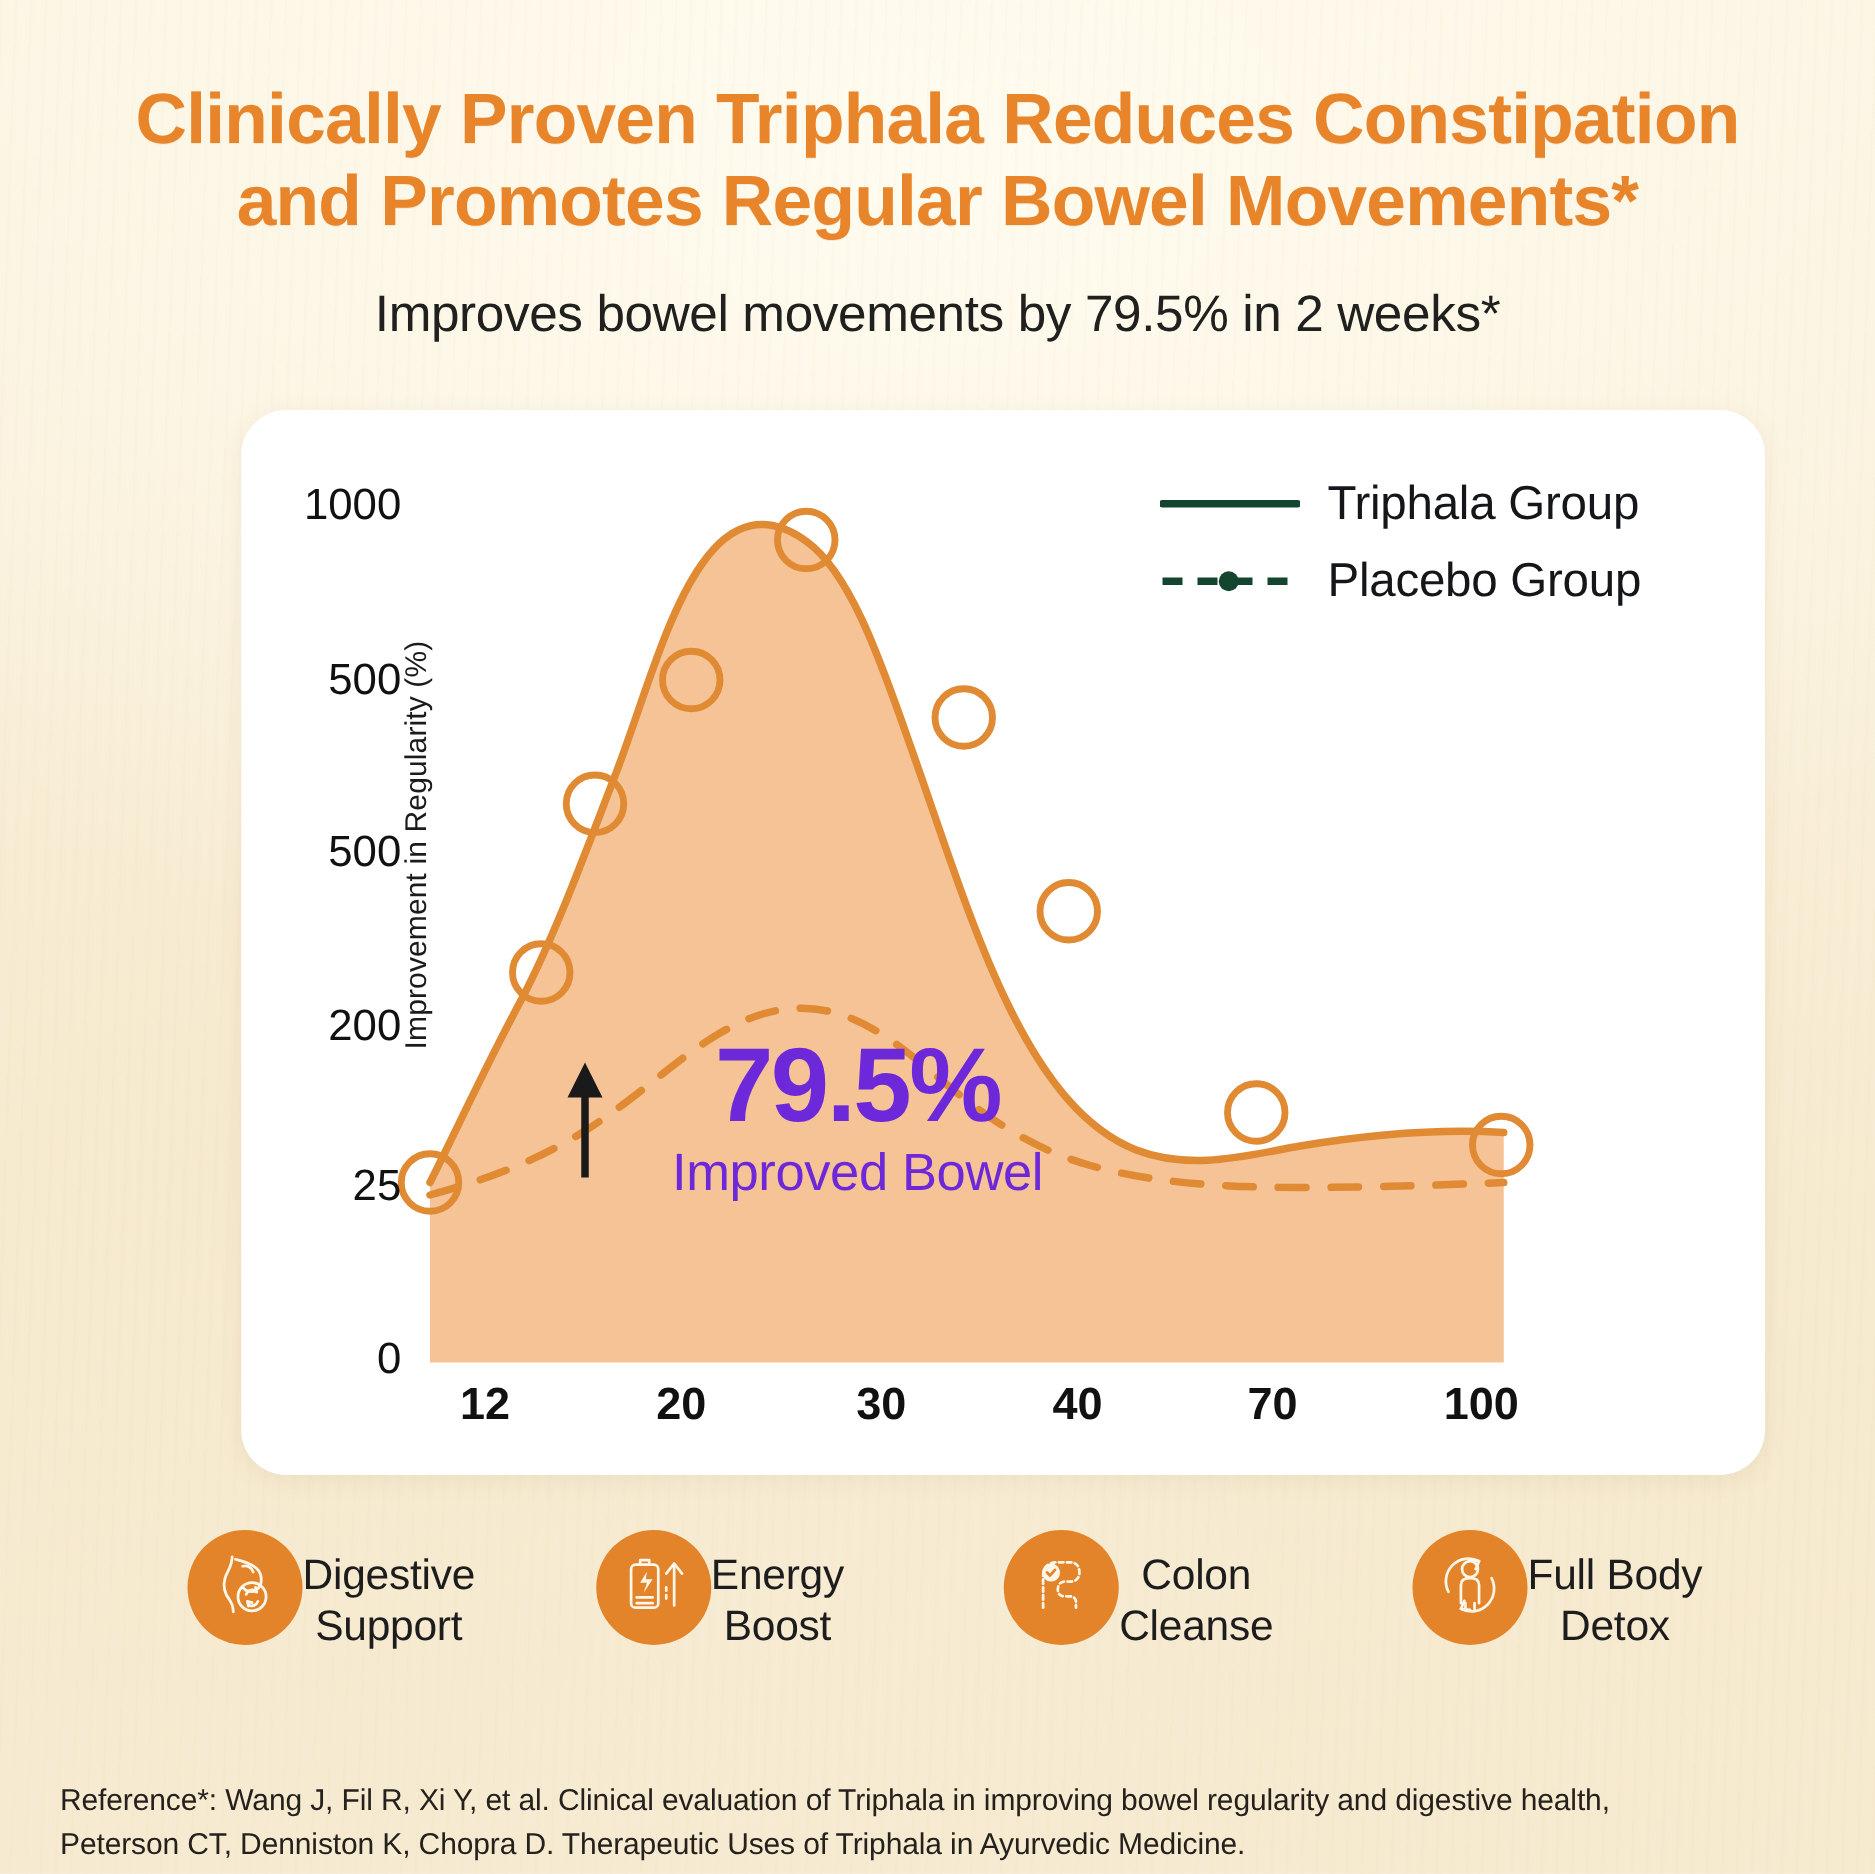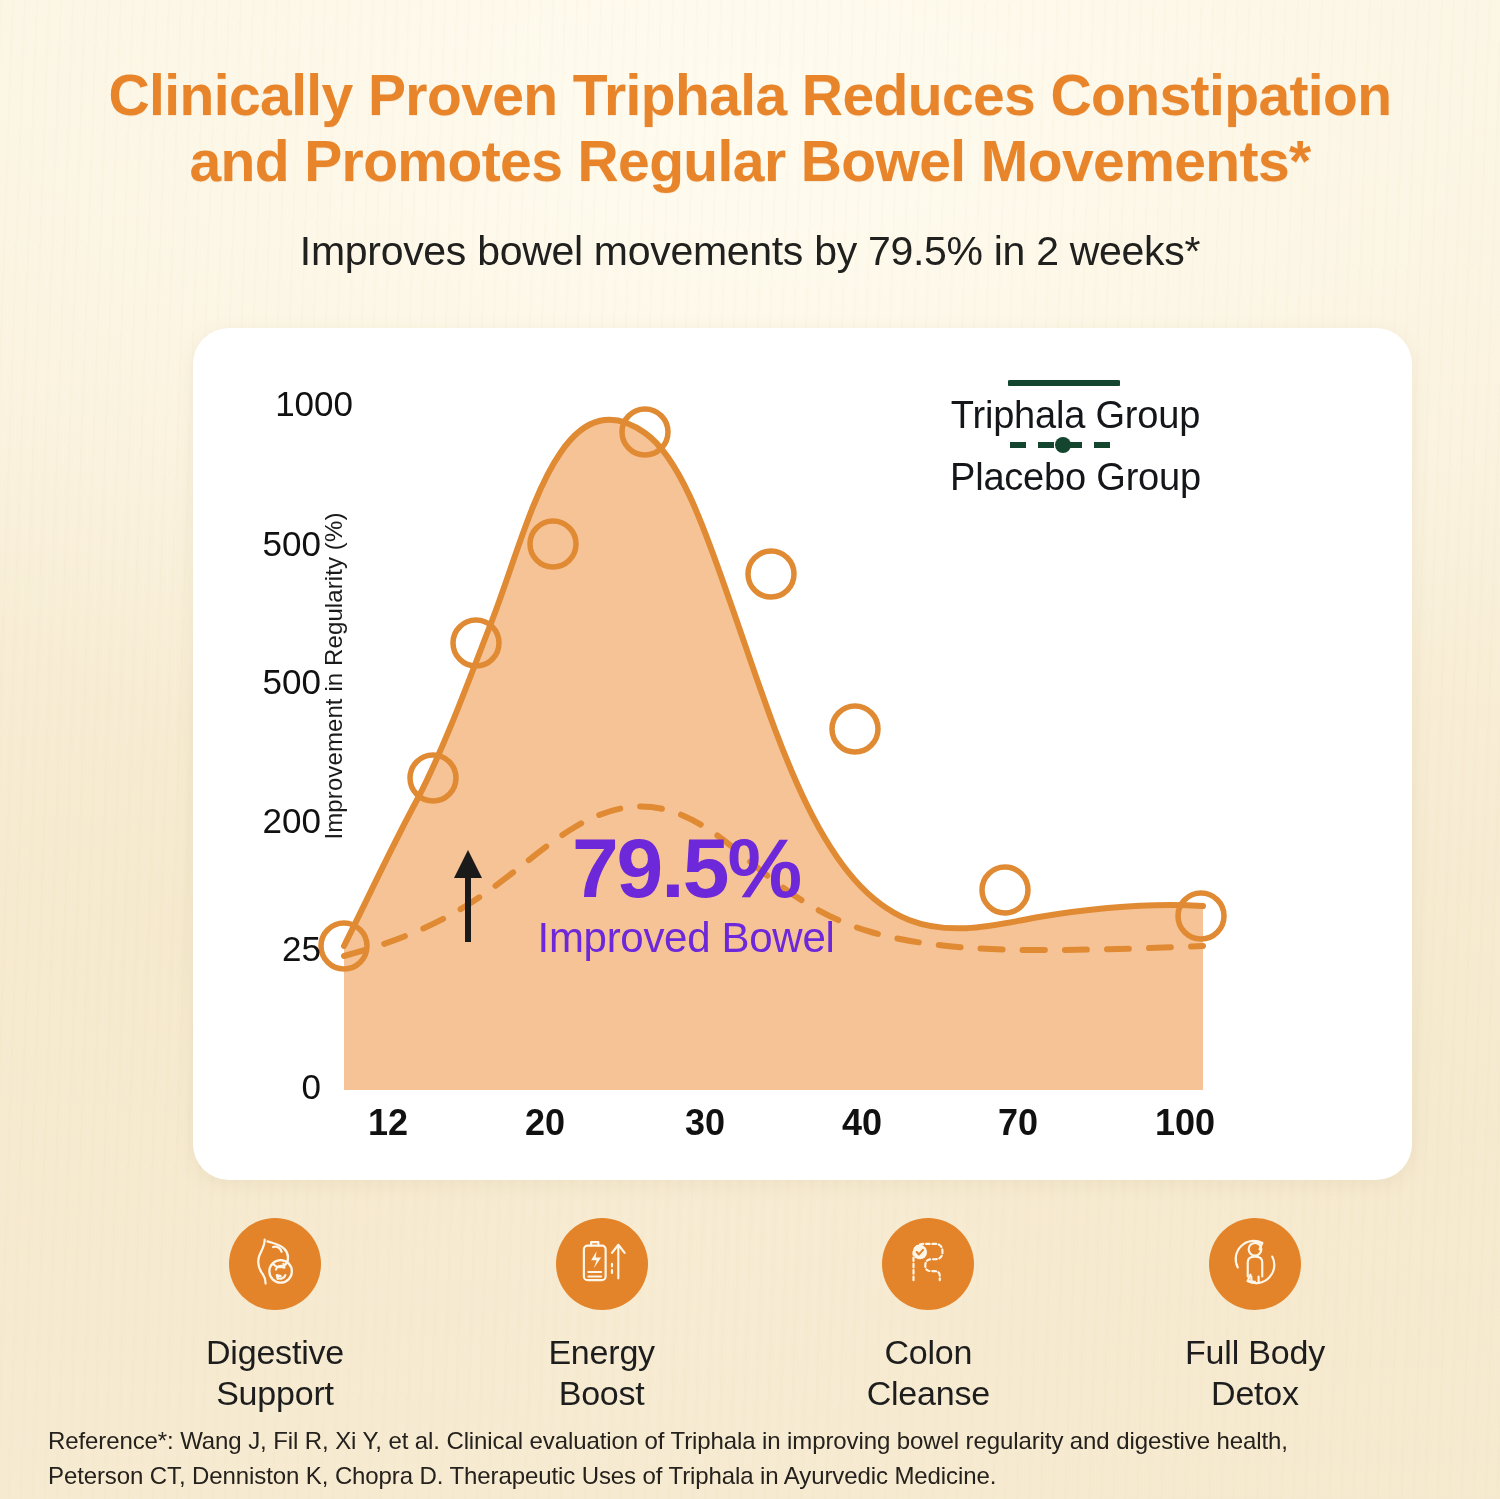--- a/index.html
+++ b/index.html
@@ -68,39 +68,39 @@
     text-align:center;font-size:24px;color:#1b1b1b;letter-spacing:.1px;
     white-space:nowrap;
   }
 
   .tick-label{position:absolute;font-size:35px;color:#111;font-weight:400;}
   .ytick{text-align:right;}
   .xtick{text-align:center;font-weight:700;font-stretch:condensed;font-size:36px;}
 
   
   #legend{position:absolute;left:735px;top:44px;}
-  .legend-row{display:flex;align-items:center;height:62px;flex-direction:column;}
+  .legend-row{display:flex;align-items:center;height:62px;}
   .legend-label{font-size:38px;color:#15161a;margin-left:22px;letter-spacing:-.2px;}
   .lg-swatch{width:112px;height:22px;position:relative;}
 
   
   #callout{
     position:absolute;left:258px;top:500px;width:470px;text-align:center;
     color:#6d28d9;
   }
   #callout-big{font-size:84px;font-weight:700;line-height:.96;letter-spacing:-2px;}
   #callout-sub{font-size:42px;font-weight:500;line-height:1.1;margin-top:6px;letter-spacing:-.3px;}
   #callout-arrow{position:absolute;left:258px;top:520px;width:34px;height:96px;}
 
   
   #benefits{
     position:absolute;left:150px;top:1218px;width:1230px;
     display:flex;justify-content:space-between;
   }
-  .benefit{width:250px;display:flex;flex-direction:column;align-items:center;}
+  .benefit{width:250px;display:flex;align-items:center;}
   .benefit-badge{
     width:92px;height:92px;border-radius:50%;
     background:#e3842a;display:flex;align-items:center;justify-content:center;
   }
   .benefit-label{
     margin-top:22px;text-align:center;color:#1d1d1d;
     font-size:34px;line-height:1.22;font-weight:400;letter-spacing:-.2px;
   }
 
   
@@ -180,21 +180,21 @@
           <circle cx="578" cy="246" r="23"></circle>
           <circle cx="662" cy="401" r="23"></circle>
           <circle cx="812" cy="562" r="23"></circle>
           <circle cx="1008" cy="588" r="23"></circle>
         </g>
       </g>
     </svg>
 
     <div id="y-axis-title">Improvement in Regularity (%)</div>
 
-    <div class="tick-label ytick" style="left:0px;top:56px;width:128px;padding-left:32px;">1000</div>
+    <div class="tick-label ytick" style="left:0px;top:56px;width:128px;">1000</div>
     <div class="tick-label ytick" style="left:0px;top:196px;width:128px;">500</div>
     <div class="tick-label ytick" style="left:0px;top:334px;width:128px;">500</div>
     <div class="tick-label ytick" style="left:0px;top:473px;width:128px;">200</div>
     <div class="tick-label ytick" style="left:0px;top:601px;width:128px;">25</div>
     <div class="tick-label ytick" style="left:0px;top:739px;width:128px;">0</div>
 
     <div class="tick-label xtick" style="left:135px;top:774px;width:120px;">12</div>
     <div class="tick-label xtick" style="left:292px;top:774px;width:120px;">20</div>
     <div class="tick-label xtick" style="left:452px;top:774px;width:120px;">30</div>
     <div class="tick-label xtick" style="left:609px;top:774px;width:120px;">40</div>

